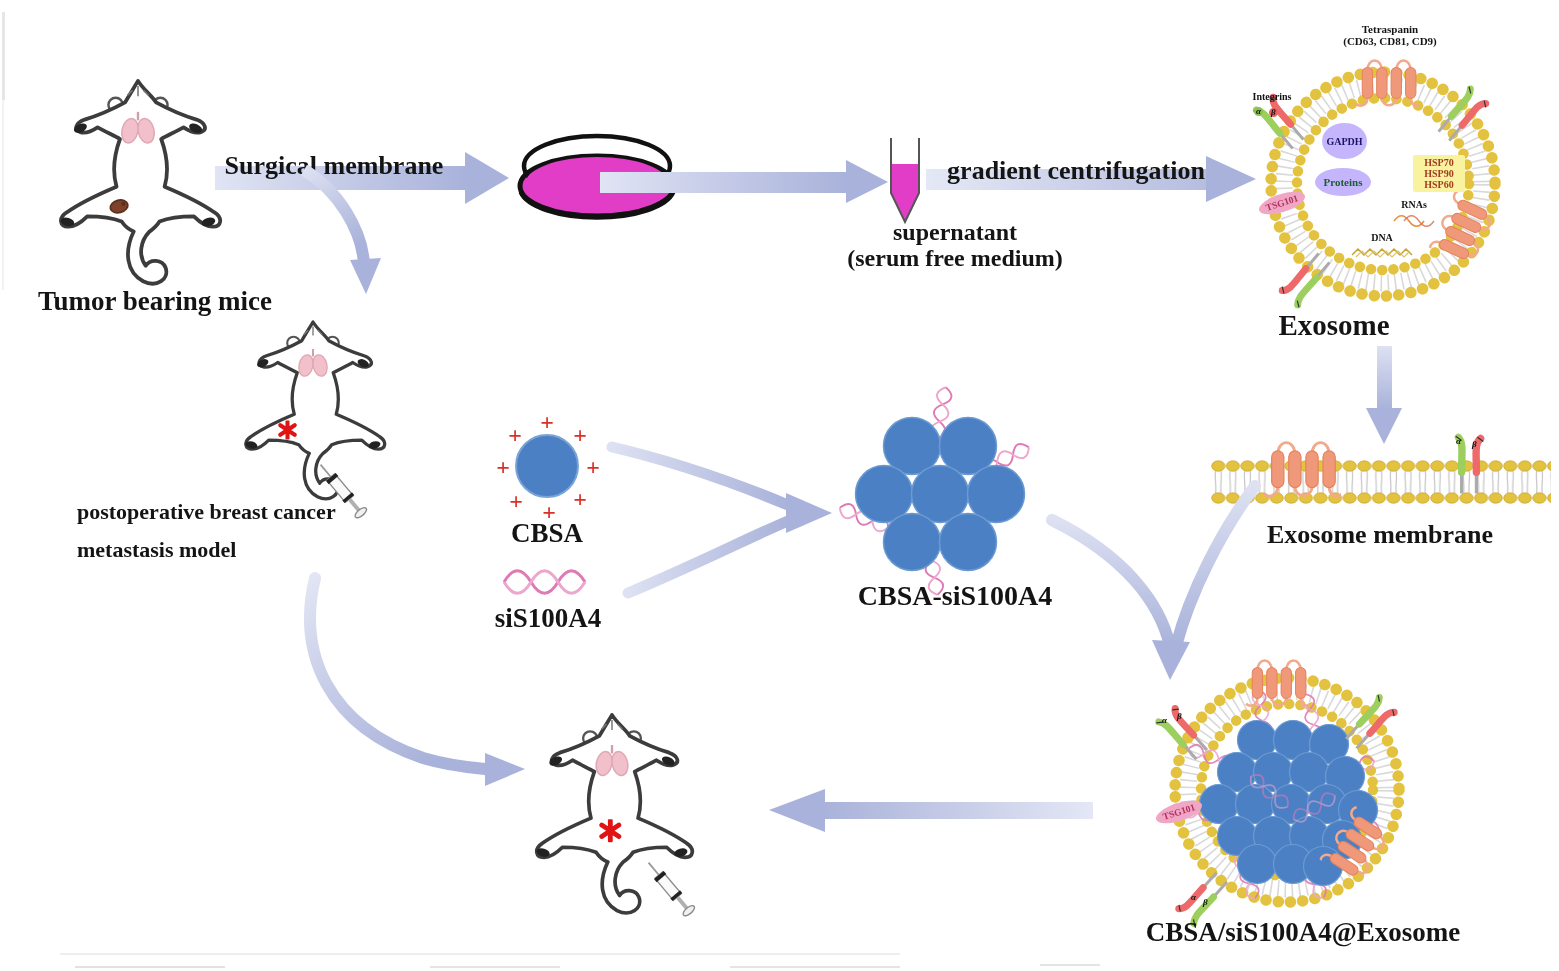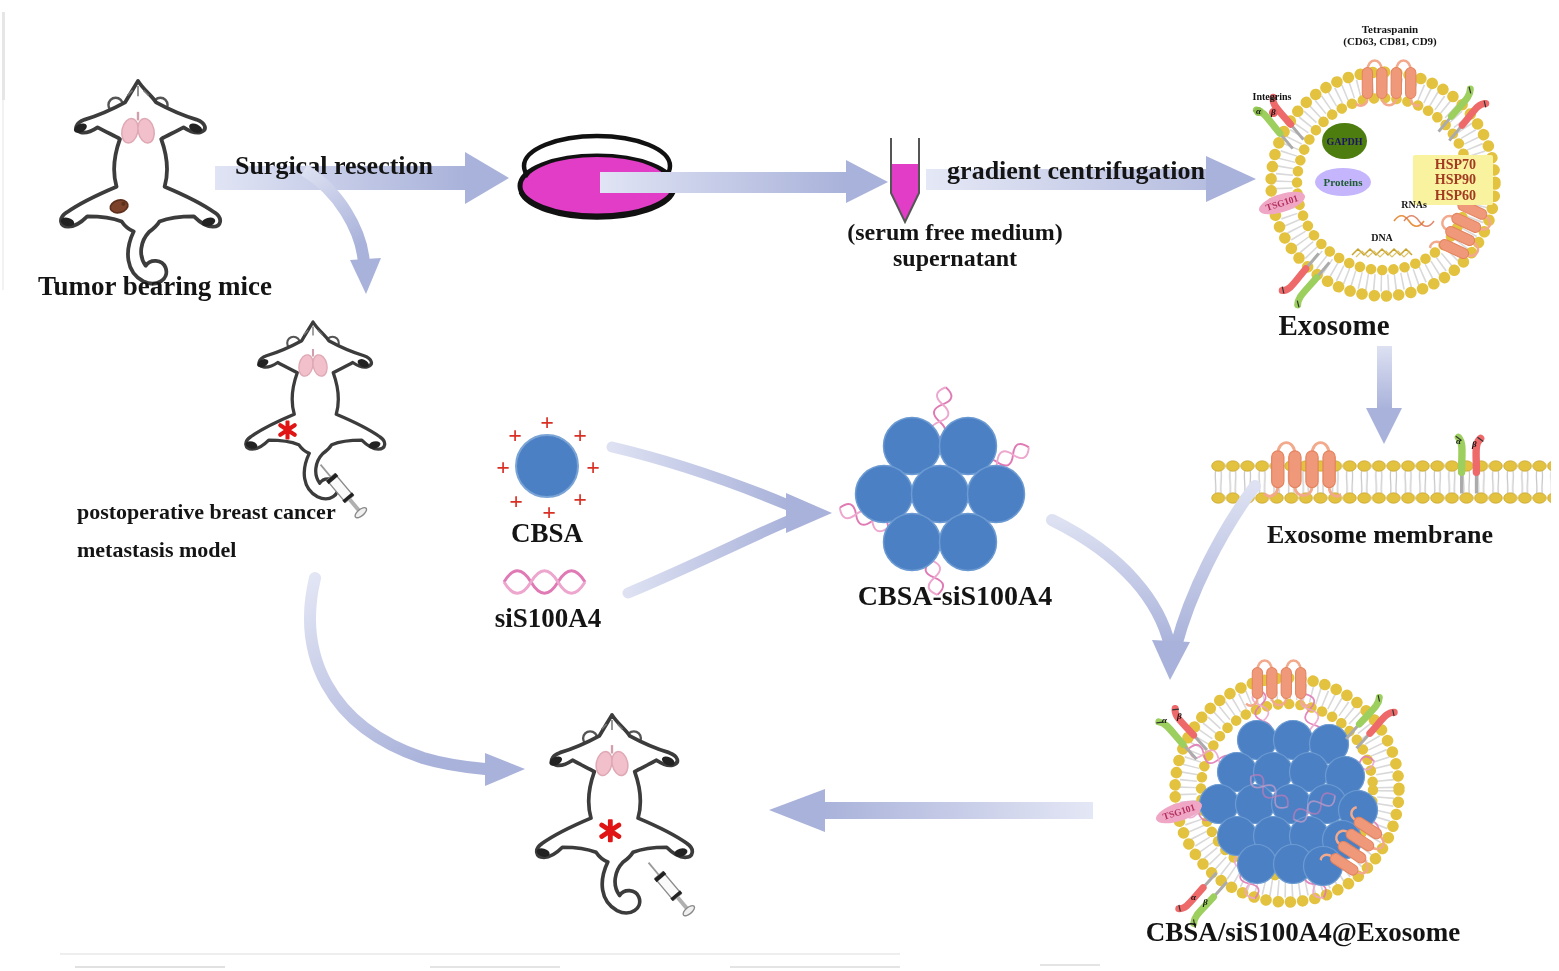--- a/index.html
+++ b/index.html
@@ -5,22 +5,22 @@
   html,body{margin:0;padding:0;background:#fff;}
   .stage{position:relative;width:1559px;height:971px;background:#ffffff;overflow:hidden;
          font-family:"Liberation Serif",serif;color:#1a1a1a;}
   .lbl{position:absolute;font-weight:700;color:#141414;text-align:center;line-height:1.08;white-space:nowrap;}
   .lbl-left{position:absolute;font-weight:700;color:#141414;text-align:right;line-height:1.08;white-space:nowrap;}
   .f27{font-size:27px;} .f26{font-size:26px;} .f28{font-size:28px;} .f24{font-size:24px;} .f22{font-size:22px;}
   .tiny{font-size:11px;font-family:Liberation Serif, serif;} .tiny2{font-size:10px;}
   .marker{position:absolute;display:flex;align-items:center;justify-content:center;font-weight:700;}
   .ellipse{border-radius:50%;}
   .greek{position:absolute;font-style:italic;font-weight:700;font-size:9px;color:#101010;line-height:9px;}
-  .hspbox{position:absolute;background:#f9f29e;color:#a33b22;font-weight:700;font-size:14px;
-          text-align:right;line-height:1.1;padding:2px 17px;border-radius:2px;}
+  .hspbox{position:absolute;background:#f9f29e;color:#a33b22;font-weight:700;font-size:10px;
+          text-align:center;line-height:1.1;padding:2px 3px;border-radius:2px;}
   .tsg{position:absolute;background:#f0a7c6;color:#b3305e;font-weight:700;font-size:9.5px;
        display:flex;align-items:center;justify-content:center;border-radius:50%;}
   svg{position:absolute;overflow:visible;}
   .artifact{position:absolute;background:#d9d9d9;}
 </style>
 </head>
 <body>
 
 <div class="stage">
 
@@ -105,27 +105,27 @@
   <div class="artifact" style="left:75px;top:966px;width:150px;height:2px;opacity:.8"></div>
   <div class="artifact" style="left:430px;top:966px;width:130px;height:2px;opacity:.7"></div>
   <div class="artifact" style="left:730px;top:966px;width:170px;height:2px;opacity:.7"></div>
   <div class="artifact" style="left:1040px;top:964px;width:60px;height:2px;opacity:.7"></div>
 
   <svg style="left:52px;top:74px;width:172px;height:227px" viewBox="0 0 100 132">
     <use href="#sym-mouse"></use>
     <ellipse cx="39" cy="77" rx="5.2" ry="3.6" fill="#7c432a" stroke="#5d2f1d" stroke-width="1" transform="rotate(-15 39 77)"></ellipse>
     <circle cx="41.5" cy="75.5" r="1.2" fill="#5d2f1d"></circle>
   </svg>
-  <div class="lbl f27" style="left:15px;top:272px;width:280px">Tumor bearing mice</div>
+  <div class="lbl f27" style="left:15px;top:287px;width:280px">Tumor bearing mice</div>
 
   <svg style="left:213px;top:146px;width:298px;height:64px" viewBox="0 0 298 64">
     <rect x="2" y="20" width="250" height="24" fill="url(#gradH)"></rect>
     <polygon points="252,6 252,58 296,32" fill="#a9b2da"></polygon>
   </svg>
-  <div class="lbl f26" style="left:220px;top:152px;width:228px">Surgical resection</div>
+  <div class="lbl f26" style="left:220px;top:152px;width:228px">Surgical membrane</div>
 
   <svg style="left:282px;top:162px;width:120px;height:140px" viewBox="0 0 120 140">
     <defs>
         <linearGradient id="gCA1" x1="0" y1="0" x2="0.4" y2="1" gradientUnits="objectBoundingBox">
       <stop offset="0" stop-color="#dde1f2"></stop>
           <stop offset="1" stop-color="#a9b2da"></stop>
         </linearGradient>
       </defs>
     <path d="M22,8 C56,28 80,68 82,102" stroke="url(#gCA1)" stroke-width="12" fill="none"></path>
     <polygon points="68,98 99,96 84,132" fill="#a9b2da"></polygon>
@@ -141,22 +141,22 @@
   <svg style="left:598px;top:156px;width:292px;height:52px" viewBox="0 0 292 52">
     <rect x="2" y="16" width="246" height="21" fill="url(#gradH)"></rect>
     <polygon points="248,4 248,47 290,26" fill="#a9b2da"></polygon>
   </svg>
 
   <svg style="left:886px;top:136px;width:38px;height:92px" viewBox="0 0 38 92">
     <polygon points="5,28 5,57 19,86 33,57 33,28" fill="#e13dc6"></polygon>
     <path d="M5,2 L5,57 L19,86 L33,57 L33,2" fill="none" stroke="#555" stroke-width="2"></path>
   </svg>
   <div class="lbl f24" style="left:830px;top:220px;width:250px">
+    <div>supernatant</div>
     <div>(serum free medium)</div>
-    <div>supernatant</div>
   </div>
 
   <svg style="left:920px;top:150px;width:340px;height:58px" viewBox="0 0 340 58">
     <rect x="6" y="19" width="280" height="21" fill="url(#gradH)" opacity="0.85"></rect>
     <polygon points="286,6 286,52 336,29" fill="#a9b2da"></polygon>
   </svg>
   <div class="lbl f26" style="left:926px;top:157px;width:300px">gradient centrifugation</div>
 
   <svg style="left:1253px;top:54px;width:260px;height:260px" viewBox="0 0 260 260">
     <circle cx="130" cy="130" r="99" fill="none" stroke="#d9d9d9" stroke-width="17" stroke-dasharray="1.6 5.5"></circle>
@@ -182,21 +182,21 @@
   </svg>
 
   <div class="lbl tiny" style="left:1315px;top:24px;width:150px">
     <div>Tetraspanin</div>
     <div>(CD63, CD81, CD9)</div>
   </div>
   <div class="lbl tiny2" style="left:1246px;top:92px;width:52px">Integrins</div>
   <span class="greek" style="left:1254px;top:107px;background:#8ec24f;border-radius:50%;padding:0 2px">α</span>
   <span class="greek" style="left:1269px;top:108px;background:#e86060;border-radius:50%;padding:0 2px">β</span>
 
-  <div class="marker ellipse" style="left:1322px;top:123px;width:45px;height:36px;background:#4d7c0f;color:#1b1464;font-size:10px">GAPDH</div>
+  <div class="marker ellipse" style="left:1322px;top:123px;width:45px;height:36px;background:#c4b5fd;color:#1b1464;font-size:10px">GAPDH</div>
   <div class="marker ellipse" style="left:1315px;top:168px;width:56px;height:28px;background:#c4b5fd;color:#1e5c31;font-size:11px">Proteins</div>
   <div class="hspbox" style="left:1413px;top:155px;width:46px">
     <div>HSP70</div>
     <div>HSP90</div>
     <div>HSP60</div>
   </div>
   <div class="tsg" style="left:1258px;top:194px;width:48px;height:18px;transform:rotate(-18deg)">TSG101</div>
 
   <div class="lbl tiny2" style="left:1391px;top:200px;width:46px">RNAs</div>
   <svg style="left:1392px;top:213px;width:46px;height:15px" viewBox="0 0 46 15">

